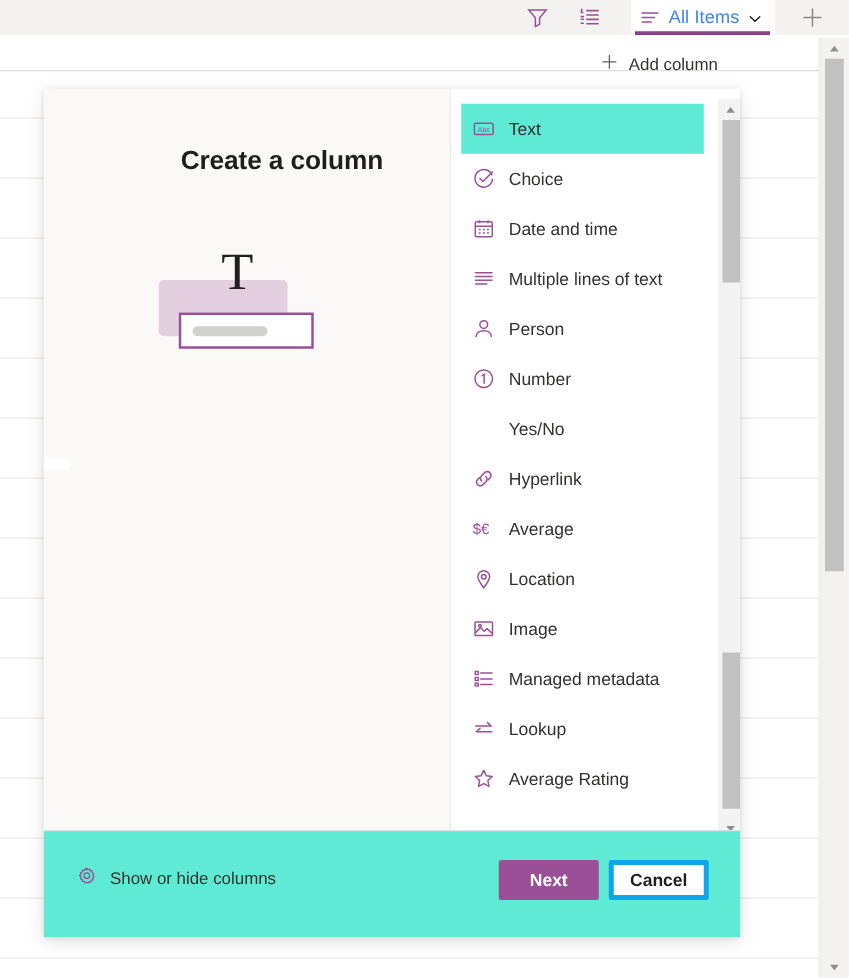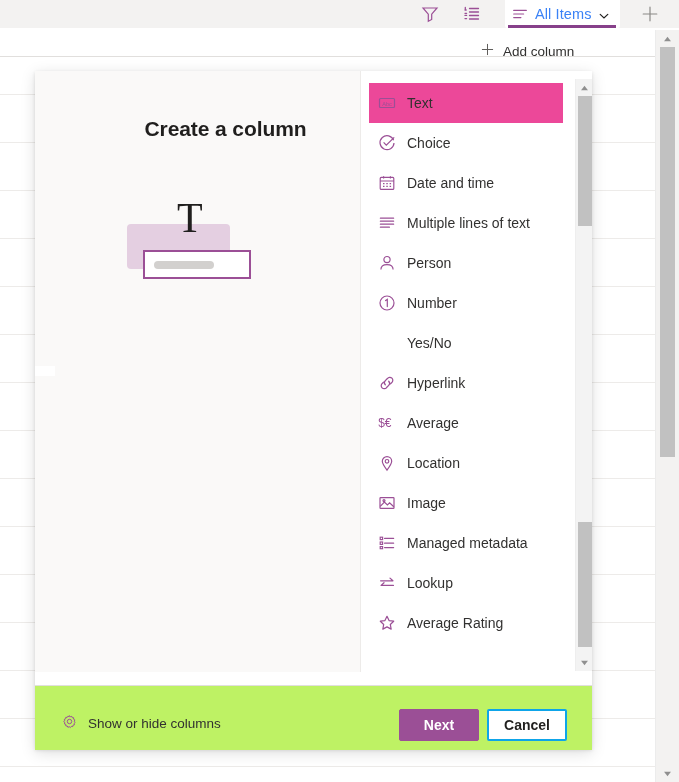--- a/index.html
+++ b/index.html
@@ -229,21 +229,21 @@
     display: flex;
     align-items: center;
     gap: 11px;
     padding-left: 9px;
     box-sizing: border-box;
     font-size: 14px;
     color: #323130;
     cursor: pointer;
     white-space: nowrap;
   }
-  .type-item.selected { background: #ec4899; }
+  .type-item.selected { background: #5eead4; }
   .type-ic {
     width: 18px; height: 18px;
     flex: 0 0 18px;
     display: block;
   }
 
   
   .inner-scrollbar {
     position: absolute;
     left: 540px; top: 8px;
@@ -258,22 +258,22 @@
     width: 14px;
     background: #c1c1c1;
   }
   .inner-thumb.t1 { top: 17px;  height: 130px; }
   .inner-thumb.t2 { top: 443px; height: 125px; }
 
   
   .footer {
     position: absolute;
     left: 0; bottom: 0;
-    width: 557px; height: 65px;
-    background: #bef264;
+    width: 557px; height: 86px;
+    background: #5eead4;
     border-top: 1px solid #e1dfdd;
     box-sizing: border-box;
   }
   .show-hide {
     position: absolute;
     left: 26px; top: 27px;
     display: flex;
     align-items: center;
     gap: 10px;
     font-size: 13.5px;
@@ -299,21 +299,21 @@
     width: 80px;
     background: #9b4f96;
     color: #ffffff;
     border: 1px solid #9b4f96;
   }
   .btn-default {
     left: 452px;
     width: 80px;
     background: #ffffff;
     color: #201f1e;
-    border: 2px solid #0ea5e9;
+    border: 4px solid #0ea5e9;
   }
 </style>
 </head>
 <body>
 
 <div id="page-bg">
 
   <div class="bg-rows">
       <div class="bg-row strong" style="top: 0px;"></div>
       <div class="bg-row" style="top: 38px;"></div>

